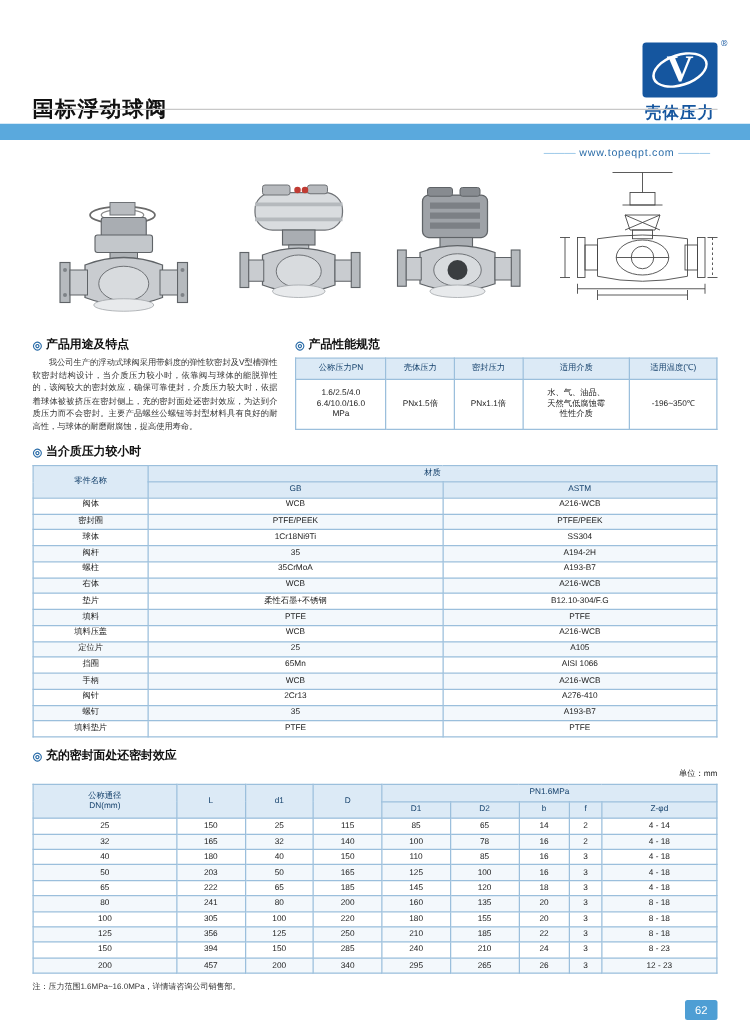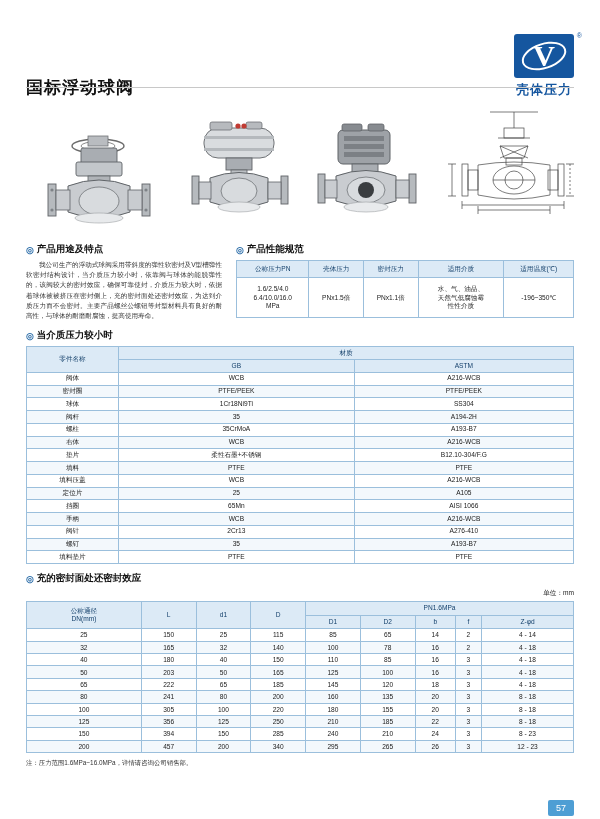--- a/index.html
+++ b/index.html
@@ -241,20 +241,28 @@
       <div class="brand-logo">
         <div class="oval"></div>
         <div class="v">V</div>
         <span class="brand-reg">®</span>
       </div>
       <div class="brand-name">壳体压力</div>
     </div>
   </div>
   <div class="hr-head"></div>
 
+  <div class="rule-row">
+    <div class="blue-bar"></div>
+    <div class="website">
+      <span class="dash">———</span>
+      <span>www.topeqpt.com</span>
+      <span class="dash">———</span>
+    </div>
+  </div>
 
   <div class="photos">
 
     <div class="photo-cell">
       <svg width="150" height="128" viewBox="0 0 150 128">
 
         <ellipse cx="72" cy="40" rx="26" ry="7" fill="none" stroke="#6b6b6b" stroke-width="1.4"></ellipse>
         <ellipse cx="72" cy="40" rx="17" ry="4.5" fill="none" stroke="#8a8a8a" stroke-width="1"></ellipse>
         <rect x="62" y="30" width="20" height="10" fill="#b9bcc0" stroke="#6f7276" stroke-width="0.8"></rect>
         <rect x="55" y="42" width="36" height="16" rx="2" fill="#a9adb2" stroke="#5f6367" stroke-width="0.9"></rect>
@@ -642,15 +650,15 @@
             <td>26</td>
             <td>3</td>
             <td>12 - 23</td>
           </tr>
         </tbody>
     </table>
   </div>
 
   <div class="foot-note">注：压力范围1.6MPa~16.0MPa，详情请咨询公司销售部。</div>
 
-  <div class="page-num">57</div>
+  <div class="page-num">62</div>
   <div class="bottom-rule"></div>
 </div>
 
 </body></html>

